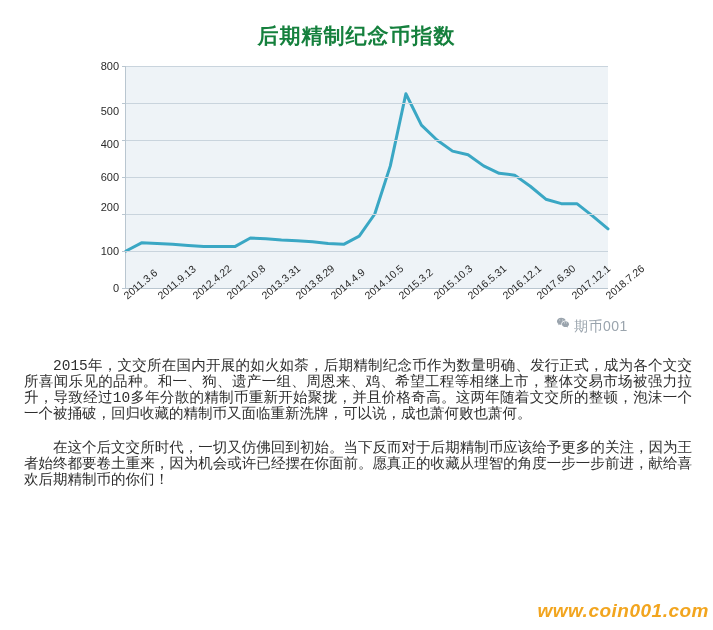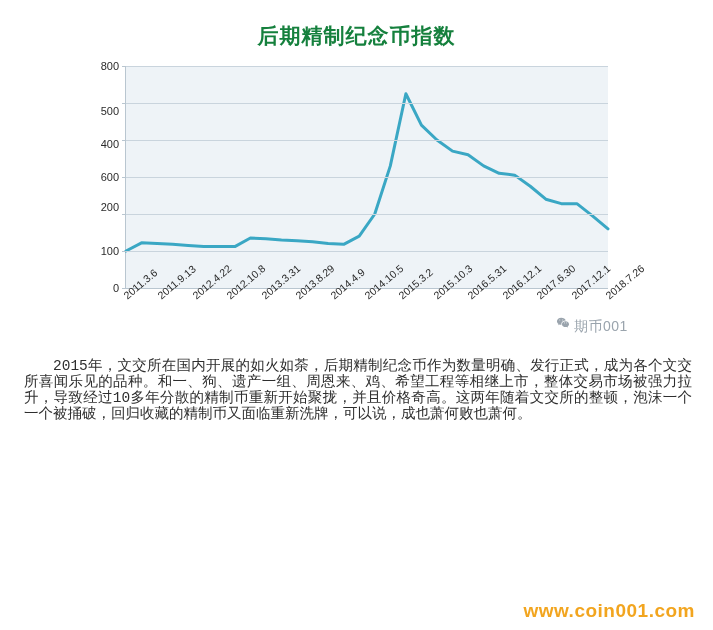--- a/index.html
+++ b/index.html
@@ -119,24 +119,25 @@
     color: #2e2e2e;
     text-align: justify;
     font-family: Liberation Mono, monospace;
   }
   .para {
     margin: 0 0 18px 0;
     text-indent: 2em;
   }
   .watermark-url {
     position: absolute;
-    right: 18px;
+    right: 4px;
     bottom: 8px;
     font-size: 19px;
     font-weight: bold;
+    font-style: italic;
     color: #f2a51f;
     letter-spacing: 0.5px;
     text-shadow: 0 0 1px rgba(255,255,255,0.7);
   }
 </style>
 </head>
 <body>
 
 <div class="page">
 
@@ -186,17 +187,18 @@
         <div class="xlabel" style="left: 478px;">2018.7.26</div>
       </div>
     <svg class="wechat-icon" viewBox="0 0 24 24">
       <path fill="currentColor" d="M9 3C4.9 3 1.6 5.7 1.6 9c0 1.9 1.1 3.5 2.8 4.6L3.7 16l2.6-1.4c.8.2 1.7.4 2.7.4h.5c-.2-.5-.3-1.1-.3-1.7 0-3.2 3.1-5.8 7-5.8h.4C16 4.9 12.9 3 9 3zm-2.5 3c.5 0 .9.4.9.9s-.4.9-.9.9-.9-.4-.9-.9.4-.9.9-.9zm5 0c.5 0 .9.4.9.9s-.4.9-.9.9-.9-.4-.9-.9.4-.9.9-.9zM16.4 9C13 9 10.2 11.2 10.2 14c0 2.8 2.8 5 6.2 5 .7 0 1.4-.1 2.1-.3l2.1 1.1-.6-1.9c1.4-.9 2.3-2.3 2.3-3.9 0-2.8-2.8-5-5.9-5zm-2 2.3c.4 0 .7.3.7.7s-.3.7-.7.7-.7-.3-.7-.7.3-.7.7-.7zm4 0c.4 0 .7.3.7.7s-.3.7-.7.7-.7-.3-.7-.7.3-.7.7-.7z"></path>
     </svg>
     <div class="watermark-chart">期币001</div>
   </div>
 
   <div class="article" id="article">
       <p class="para">2015年，文交所在国内开展的如火如荼，后期精制纪念币作为数量明确、发行正式，成为各个文交所喜闻乐见的品种。和一、狗、遗产一组、周恩来、鸡、希望工程等相继上市，整体交易市场被强力拉升，导致经过10多年分散的精制币重新开始聚拢，并且价格奇高。这两年随着文交所的整顿，泡沫一个一个被捅破，回归收藏的精制币又面临重新洗牌，可以说，成也萧何败也萧何。</p>
+      <p class="para">在这个后文交所时代，一切又仿佛回到初始。当下反而对于后期精制币应该给予更多的关注，因为王者始终都要卷土重来，因为机会或许已经摆在你面前。愿真正的收藏从理智的角度一步一步前进，献给喜欢后期精制币的你们！</p>
     </div>
 
   <div class="watermark-url">www.coin001.com</div>
 
 </div>
 
 </body></html>

